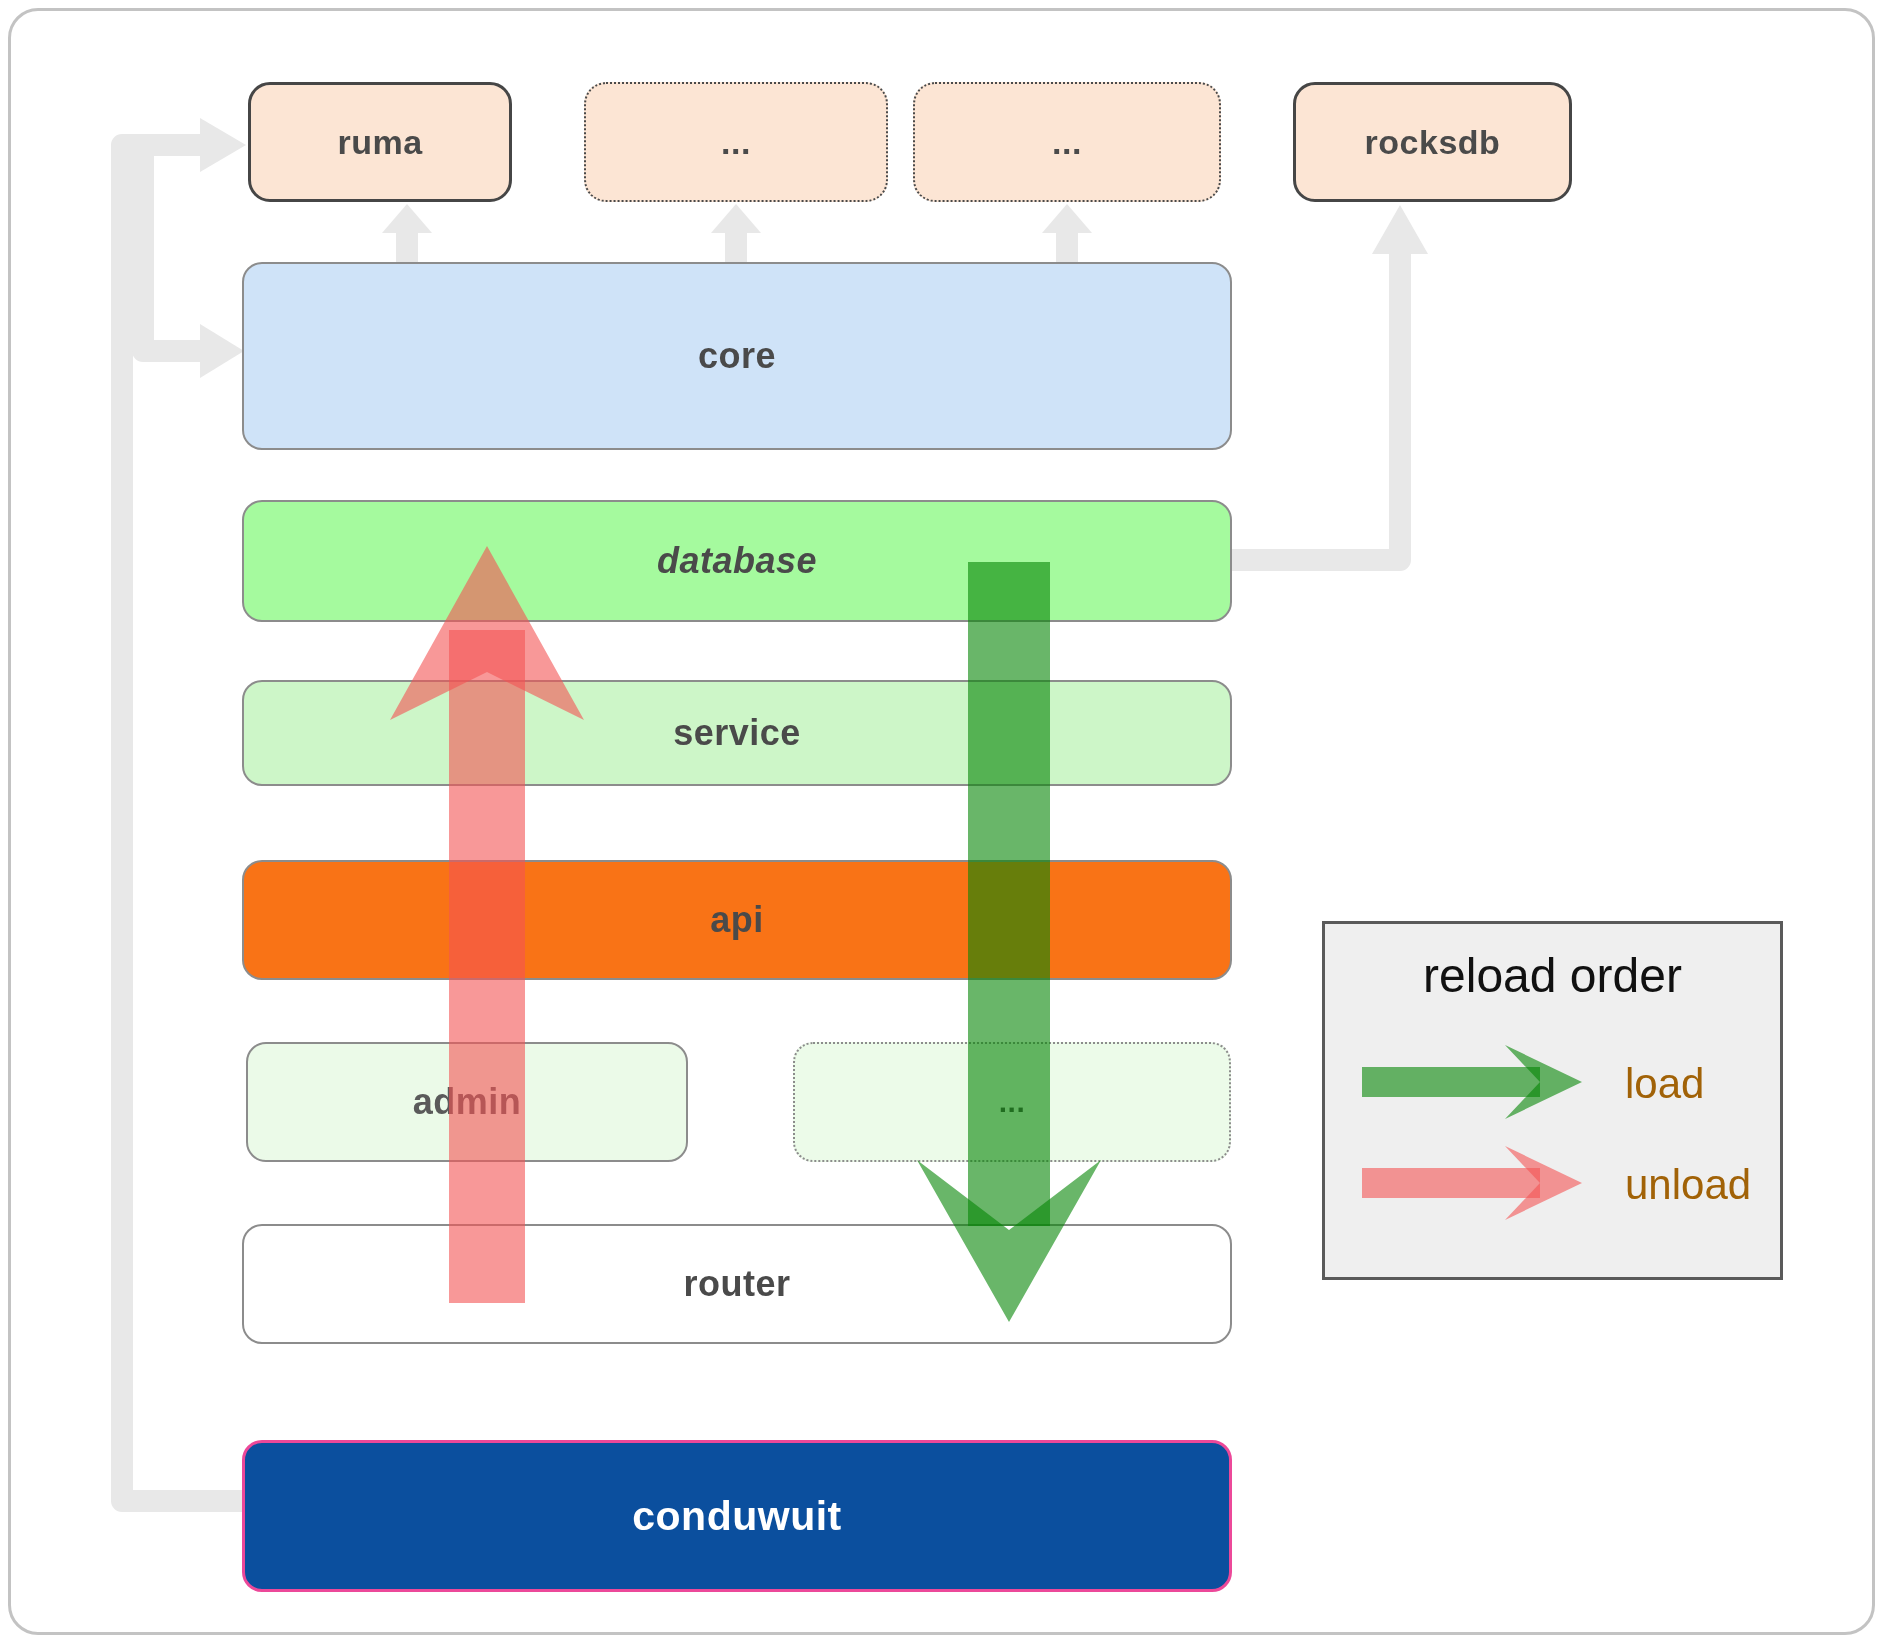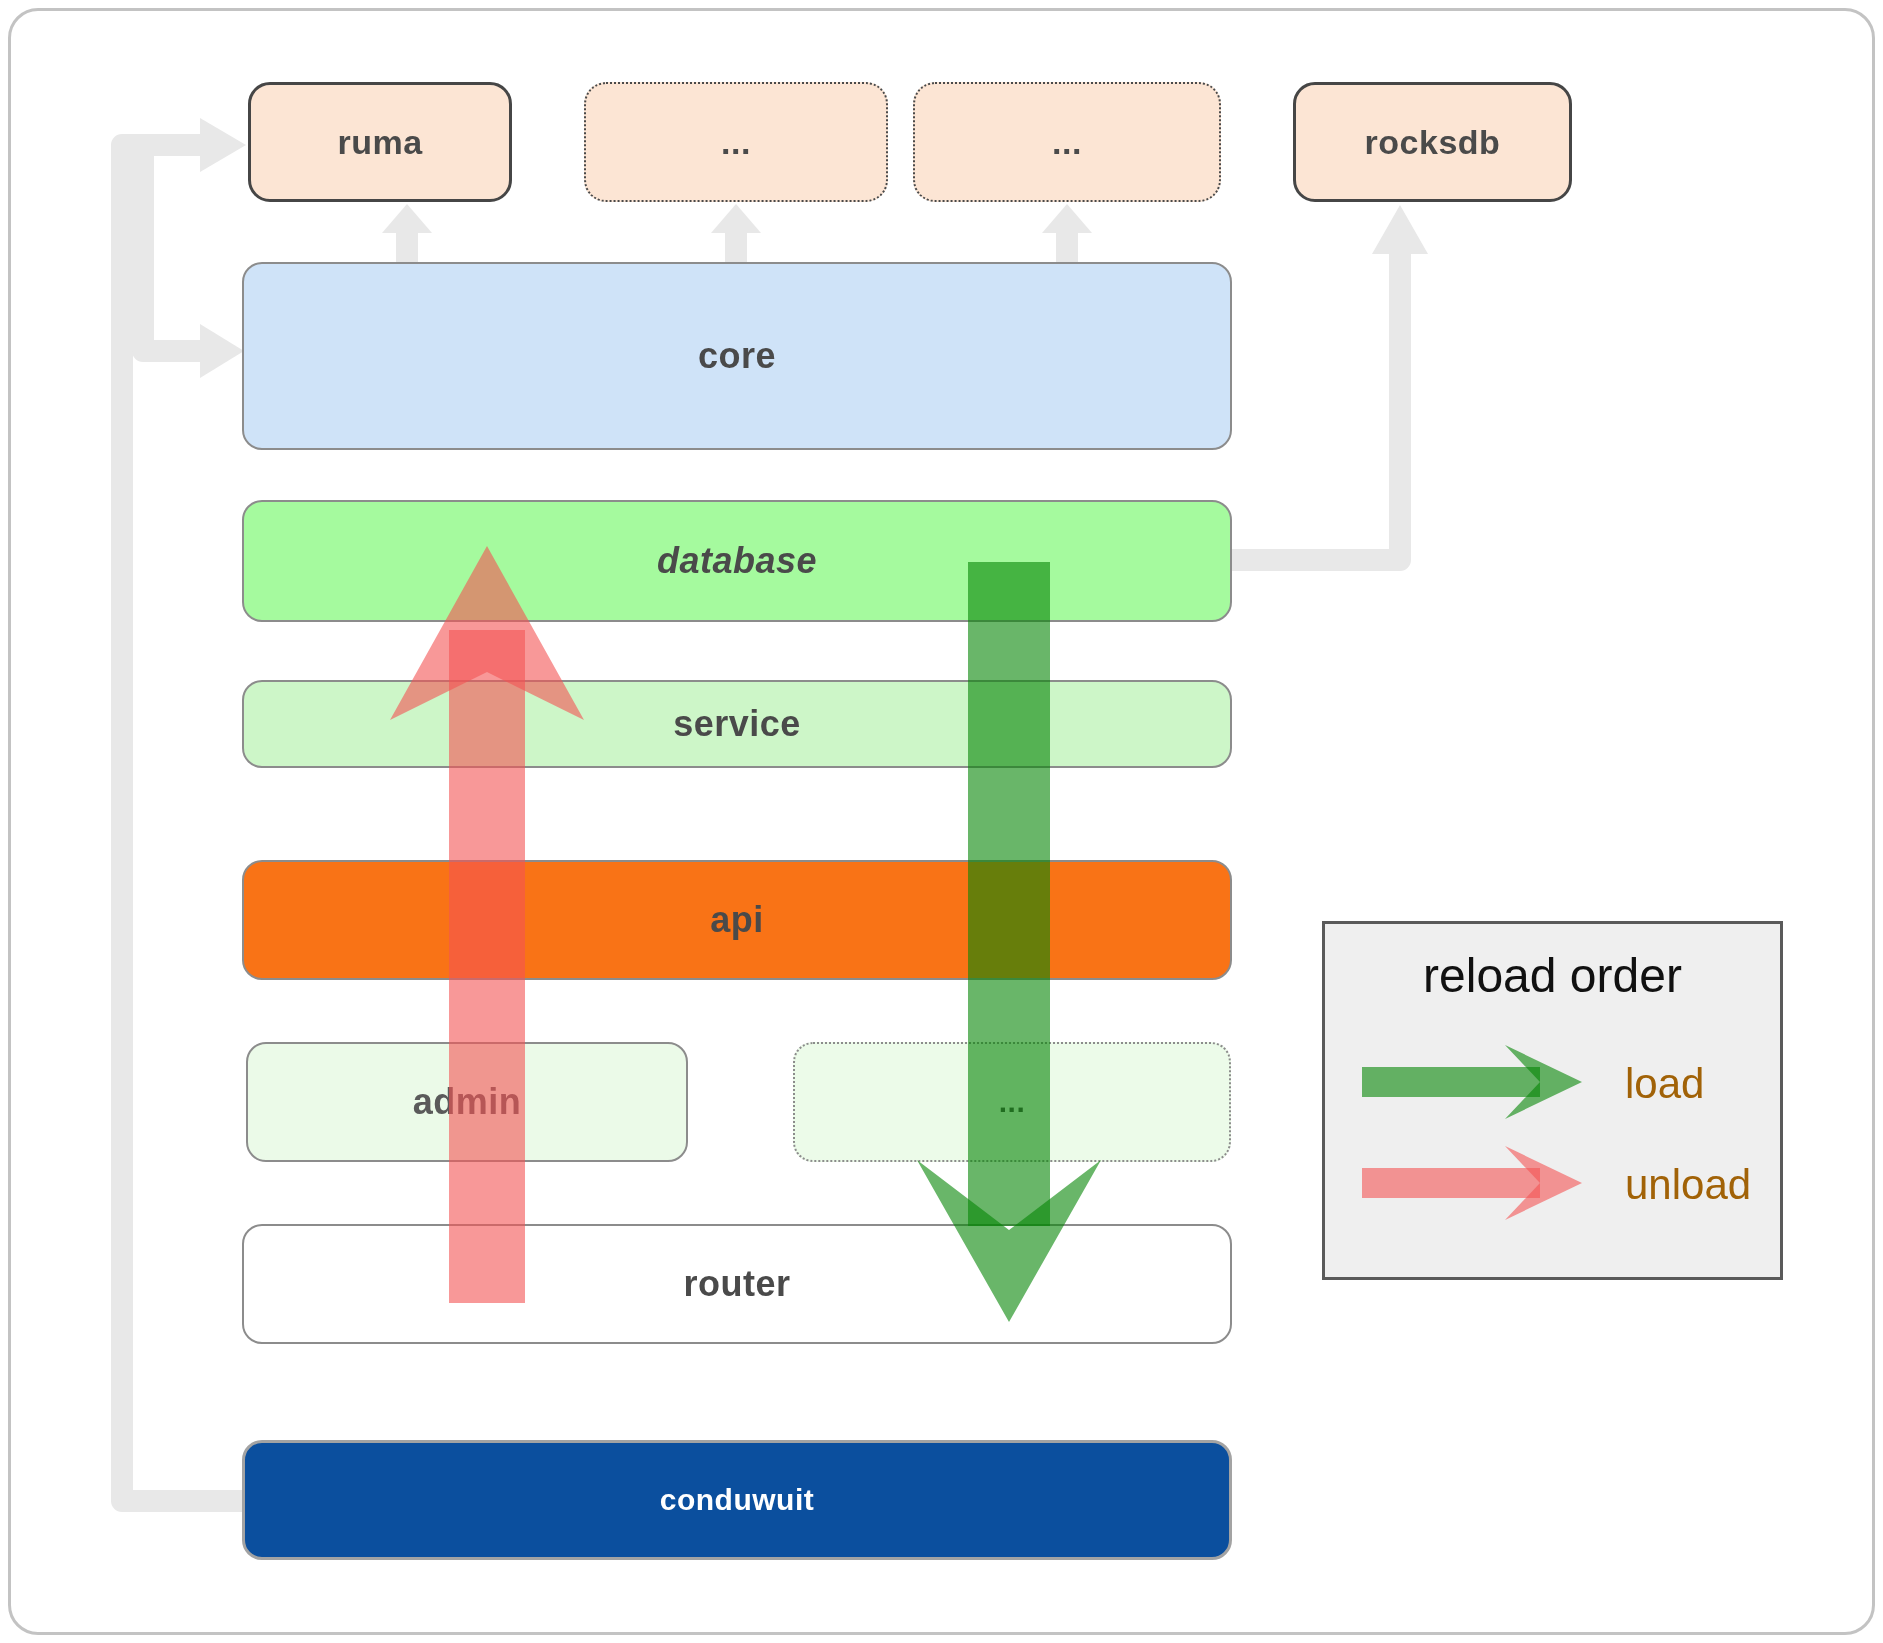--- a/index.html
+++ b/index.html
@@ -61,29 +61,29 @@
   #box-rocksdb { left: 1293px; width: 279px; }
 
   
   .row {
     left: 242px; width: 990px;
     border: 2px solid #8c8c8c;
     border-radius: 20px;
   }
   #box-core      { top: 262px;  height: 188px; background: #cfe3f8; }
   #box-database  { top: 500px;  height: 122px; background: #a5fa9e; font-style: italic; }
-  #box-service   { top: 680px;  height: 88px; background: #cdf6c8; }
+  #box-service   { top: 680px;  height: 106px; background: #cdf6c8; }
   #box-api       { top: 860px;  height: 120px; background: #f97316; }
   #box-router    { top: 1224px; height: 120px; background: #ffffff; }
   #box-conduwuit {
-    top: 1440px; height: 120px;
+    top: 1440px; height: 152px;
     background: #0b4f9e;
-    border: 3px solid #a3a3a3;
+    border: 3px solid #ec4899;
     color: #ffffff;
-    font-size: 30px;
+    font-size: 41px;
   }
   
   #box-admin {
     left: 246px; top: 1042px; width: 442px; height: 120px;
     background: #ebfae8;
     border: 2px solid #8c8c8c;
     border-radius: 20px;
     color: #5a5a5a;
   }
   #box-dots3 {

